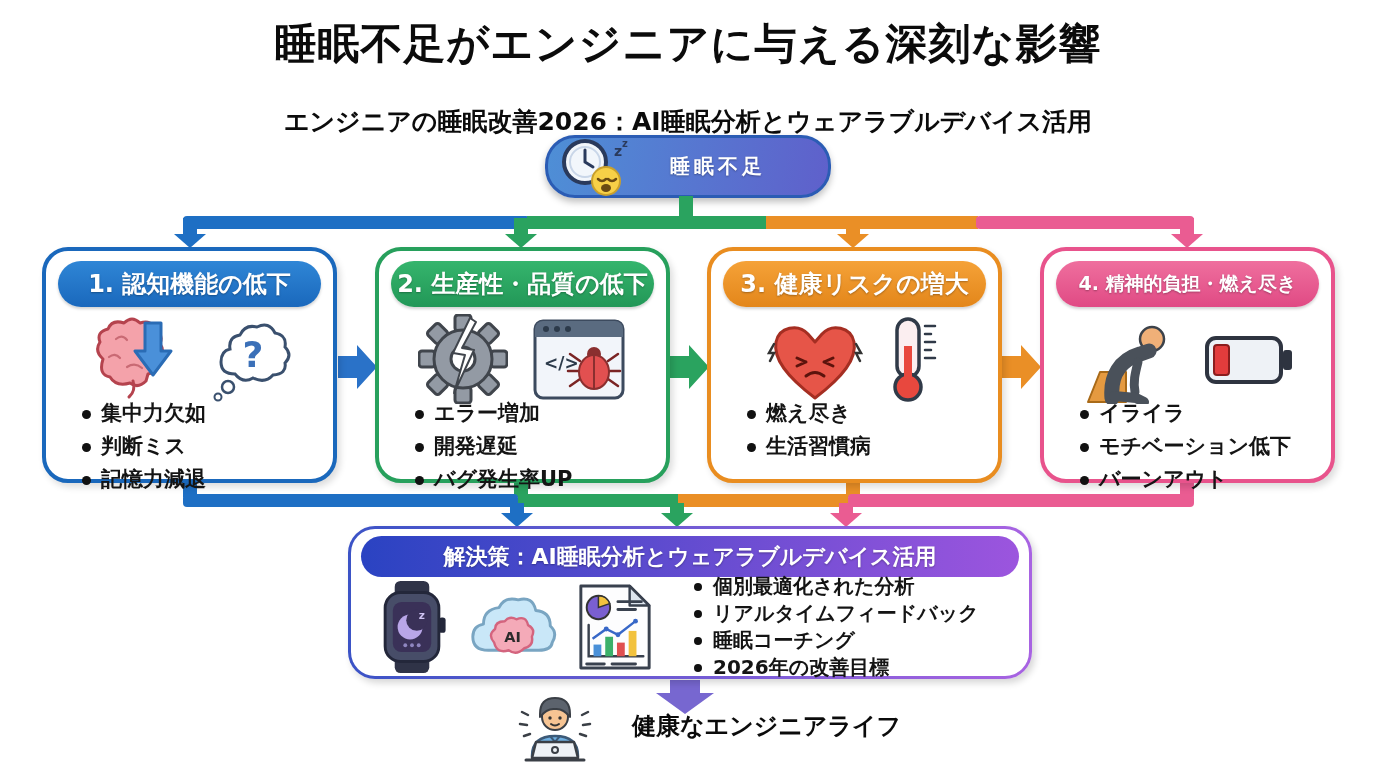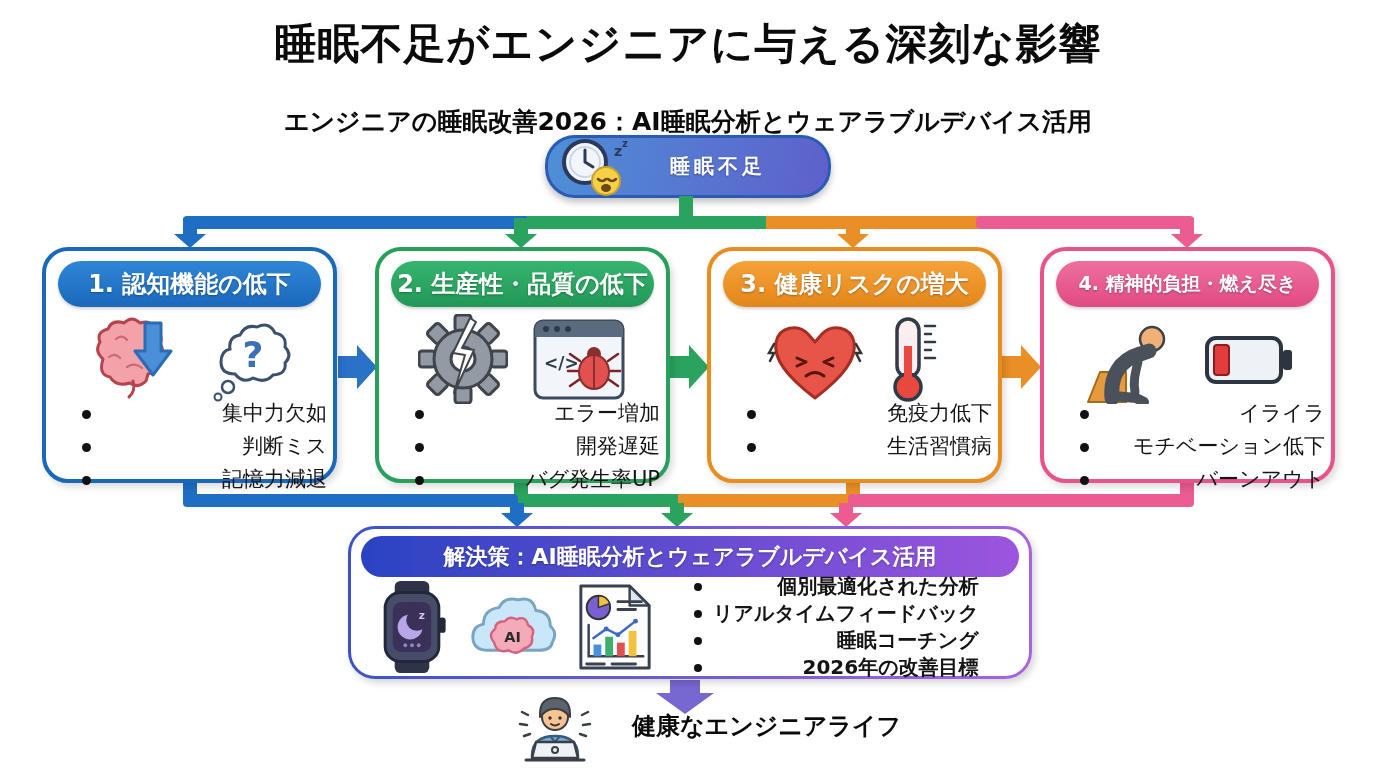--- a/index.html
+++ b/index.html
@@ -29,27 +29,27 @@
   }
   .ebox .hdr{
     position:absolute;left:12px;right:12px;top:10px;height:46px;border-radius:24px;
     background:var(--hg);display:flex;align-items:center;justify-content:center;
     color:#fff;font-weight:bold;font-size:24px;white-space:nowrap;
     text-shadow:0 1px 2px rgba(0,0,0,.3);box-shadow:0 2px 3px rgba(0,0,0,.18);
   }
   .ebox.small-hdr .hdr{font-size:19px;}
   .ebox .icons{position:absolute;left:0;right:0;top:62px;height:92px;display:flex;align-items:center;justify-content:center;gap:24px;}
   .blist{position:absolute;left:32px;right:6px;top:146px;margin:0;padding:0;list-style:none;}
-  .blist li{position:relative;padding-left:23px;font-size:21px;font-weight:normal;line-height:33px;white-space:nowrap;color:#141414;text-align:right;}
+  .blist li{position:relative;padding-left:23px;font-size:21px;font-weight:bold;line-height:33px;white-space:nowrap;color:#141414;}
   .blist li::before{content:"";position:absolute;left:4px;top:13px;width:9px;height:9px;border-radius:50%;background:#111;}
   
   .solution{
     left:348px;top:526px;width:684px;height:153px;border-radius:27px;
     background:linear-gradient(90deg,#3b53c6,#a863e2);padding:3px;box-sizing:border-box;
-    box-shadow:3px 4px 7px rgba(0,0,0,.16);z-index:2;text-align:right;
+    box-shadow:3px 4px 7px rgba(0,0,0,.16);z-index:2;
   }
   .solution .inner{width:100%;height:100%;background:#fff;border-radius:24px;position:relative;}
   .solution .shdr{
     position:absolute;left:10px;right:10px;top:7px;height:41px;border-radius:21px;
     background:linear-gradient(90deg,#2a43c2,#9c55de);
     display:flex;align-items:center;justify-content:center;color:#fff;font-size:22px;font-weight:bold;white-space:nowrap;
     text-shadow:0 1px 2px rgba(0,0,0,.3);
   }
   .solution .scontent{position:absolute;left:22px;right:8px;top:52px;bottom:4px;display:flex;align-items:center;}
   .solution .sicons{display:flex;align-items:center;gap:16px;flex:0 0 auto;}
@@ -227,21 +227,21 @@
       <g stroke="#303a48" stroke-width="2.5" stroke-linecap="round">
         <line x1="38" y1="12" x2="48" y2="12"></line>
           <line x1="38" y1="20" x2="44" y2="20"></line>
         <line x1="38" y1="28" x2="48" y2="28"></line>
           <line x1="38" y1="36" x2="44" y2="36"></line>
         <line x1="38" y1="44" x2="48" y2="44"></line>
       </g>
     </svg>
   </div>
   <ul class="blist">
-    <li>免疫力低下</li>
+    <li>燃え尽き</li>
     <li>生活習慣病</li>
   </ul>
 </div>
 
 <div class="abs ebox small-hdr" style="left:1040px;--bc:#e8538c;--hg:linear-gradient(180deg,#ef6f9e,#e04a84);">
   <div class="hdr">4. 精神的負担・燃え尽き</div>
   <div class="icons">
     <svg width="100" height="90" viewBox="0 0 100 90">
       <path d="M8 88 L20 58 H46 V88 Z" fill="#e59a40" stroke="#a96a18" stroke-width="2" stroke-linejoin="round"></path>
       <circle cx="72" cy="25" r="12" fill="#f0b078" stroke="#3c424a" stroke-width="2.5"></circle>

